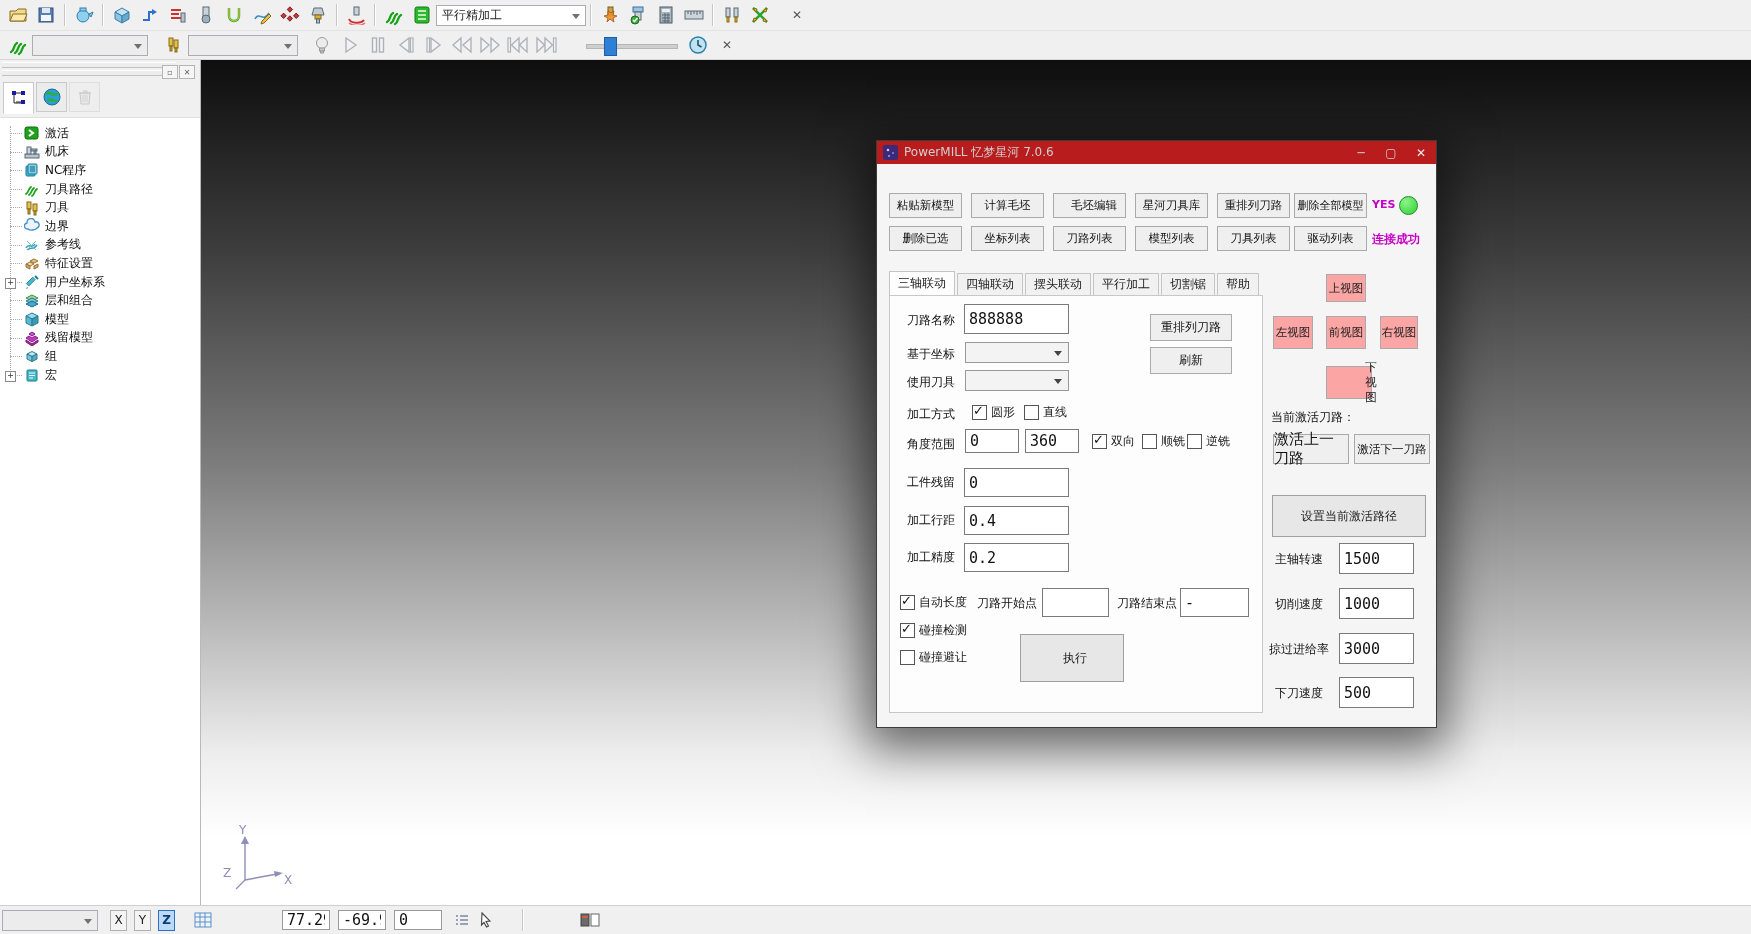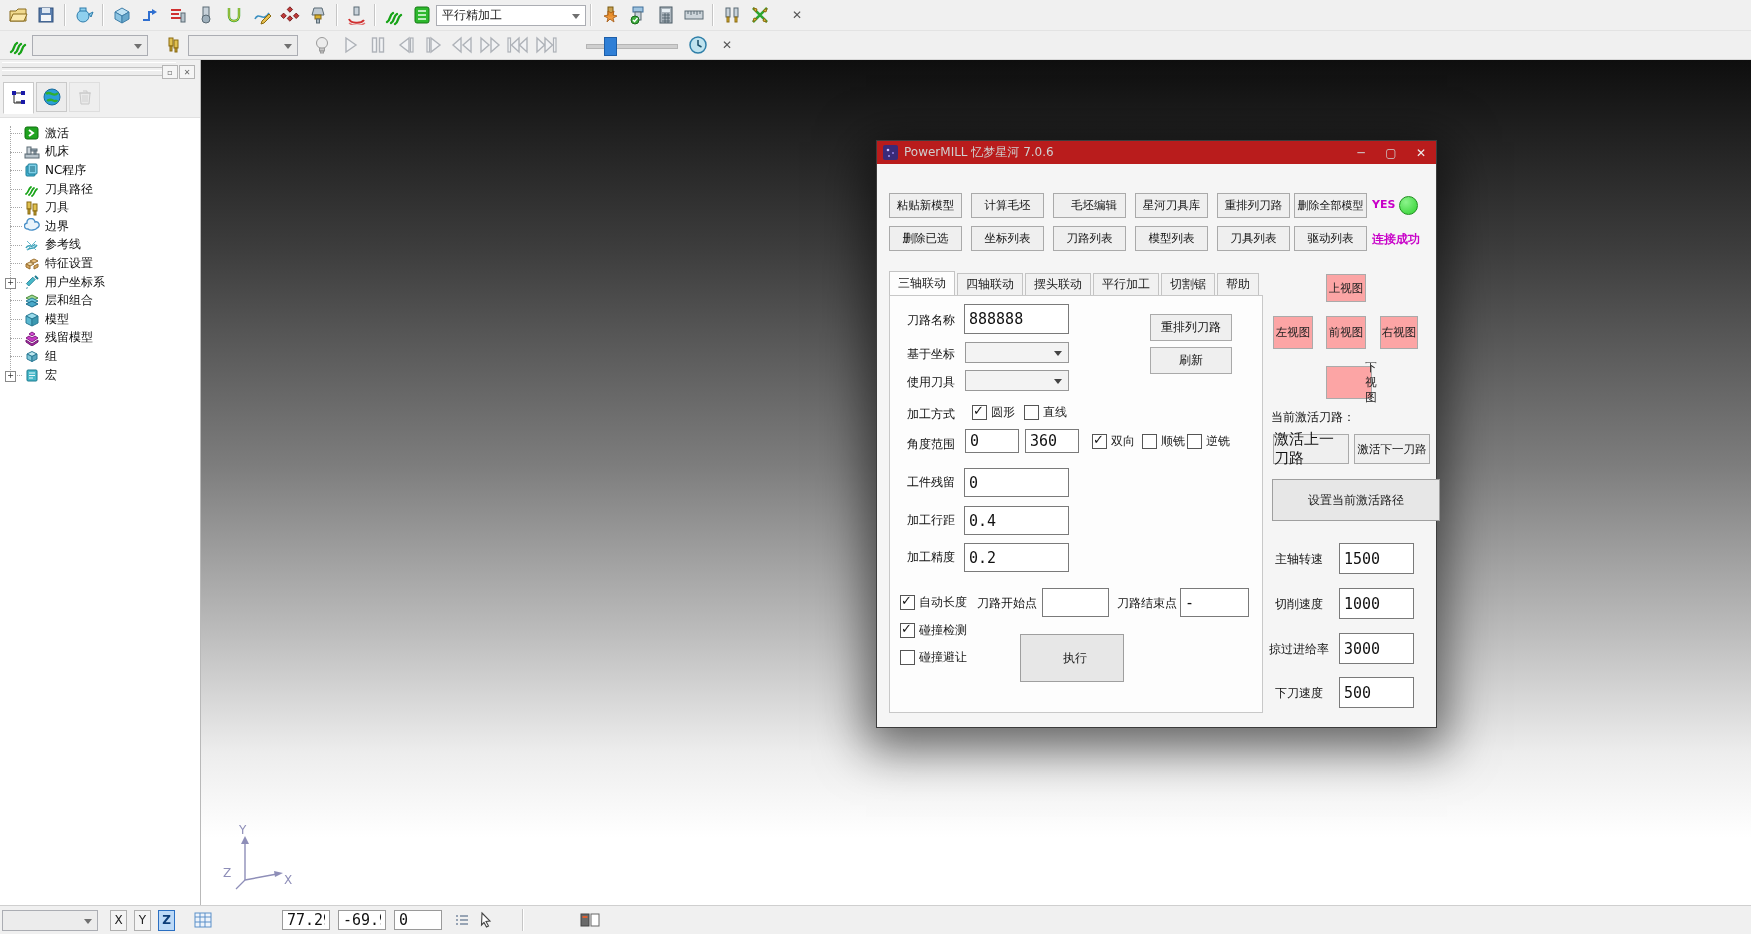--- a/index.html
+++ b/index.html
@@ -588,21 +588,21 @@
 
   <div class="vwbtn" style="left:449px;top:133px;width:40px;height:28px;">上视图</div>
   <div class="vwbtn" style="left:396px;top:175px;width:40px;height:33px;">左视图</div>
   <div class="vwbtn" style="left:449px;top:175px;width:40px;height:33px;">前视图</div>
   <div class="vwbtn" style="left:503px;top:175px;width:38px;height:33px;">右视图</div>
   <div class="vwbtn" style="left:449px;top:225px;width:40px;height:33px;padding-left:44px;">下视图</div>
 
   <span class="flabel" style="left:394px;top:268px;">当前激活刀路：</span>
   <div class="dbtn" style="left:396px;top:293px;width:76px;height:30px;font-size:15px;">激活上一刀路</div>
   <div class="dbtn" style="left:477px;top:293px;width:76px;height:30px;font-size:11.5px;">激活下一刀路</div>
-  <div class="bigbtn" style="left:395px;top:338px;width:168px;height:42px;">设置当前激活路径</div>
+  <div class="bigbtn" style="left:395px;top:354px;width:154px;height:42px;">设置当前激活路径</div>
 
   <span class="flabel" style="left:398px;top:410px;">主轴转速</span>
   <input class="tinput" style="left: 462px; top: 402px; width: 75px; height: 31px;" value="1500">
   <span class="flabel" style="left:398px;top:455px;">切削速度</span>
   <input class="tinput" style="left: 462px; top: 447px; width: 75px; height: 31px;" value="1000">
   <span class="flabel" style="left:392px;top:500px;">掠过进给率</span>
   <input class="tinput" style="left: 462px; top: 492px; width: 75px; height: 31px;" value="3000">
   <span class="flabel" style="left:398px;top:544px;">下刀速度</span>
   <input class="tinput" style="left: 462px; top: 536px; width: 75px; height: 31px;" value="500">
 </div>

